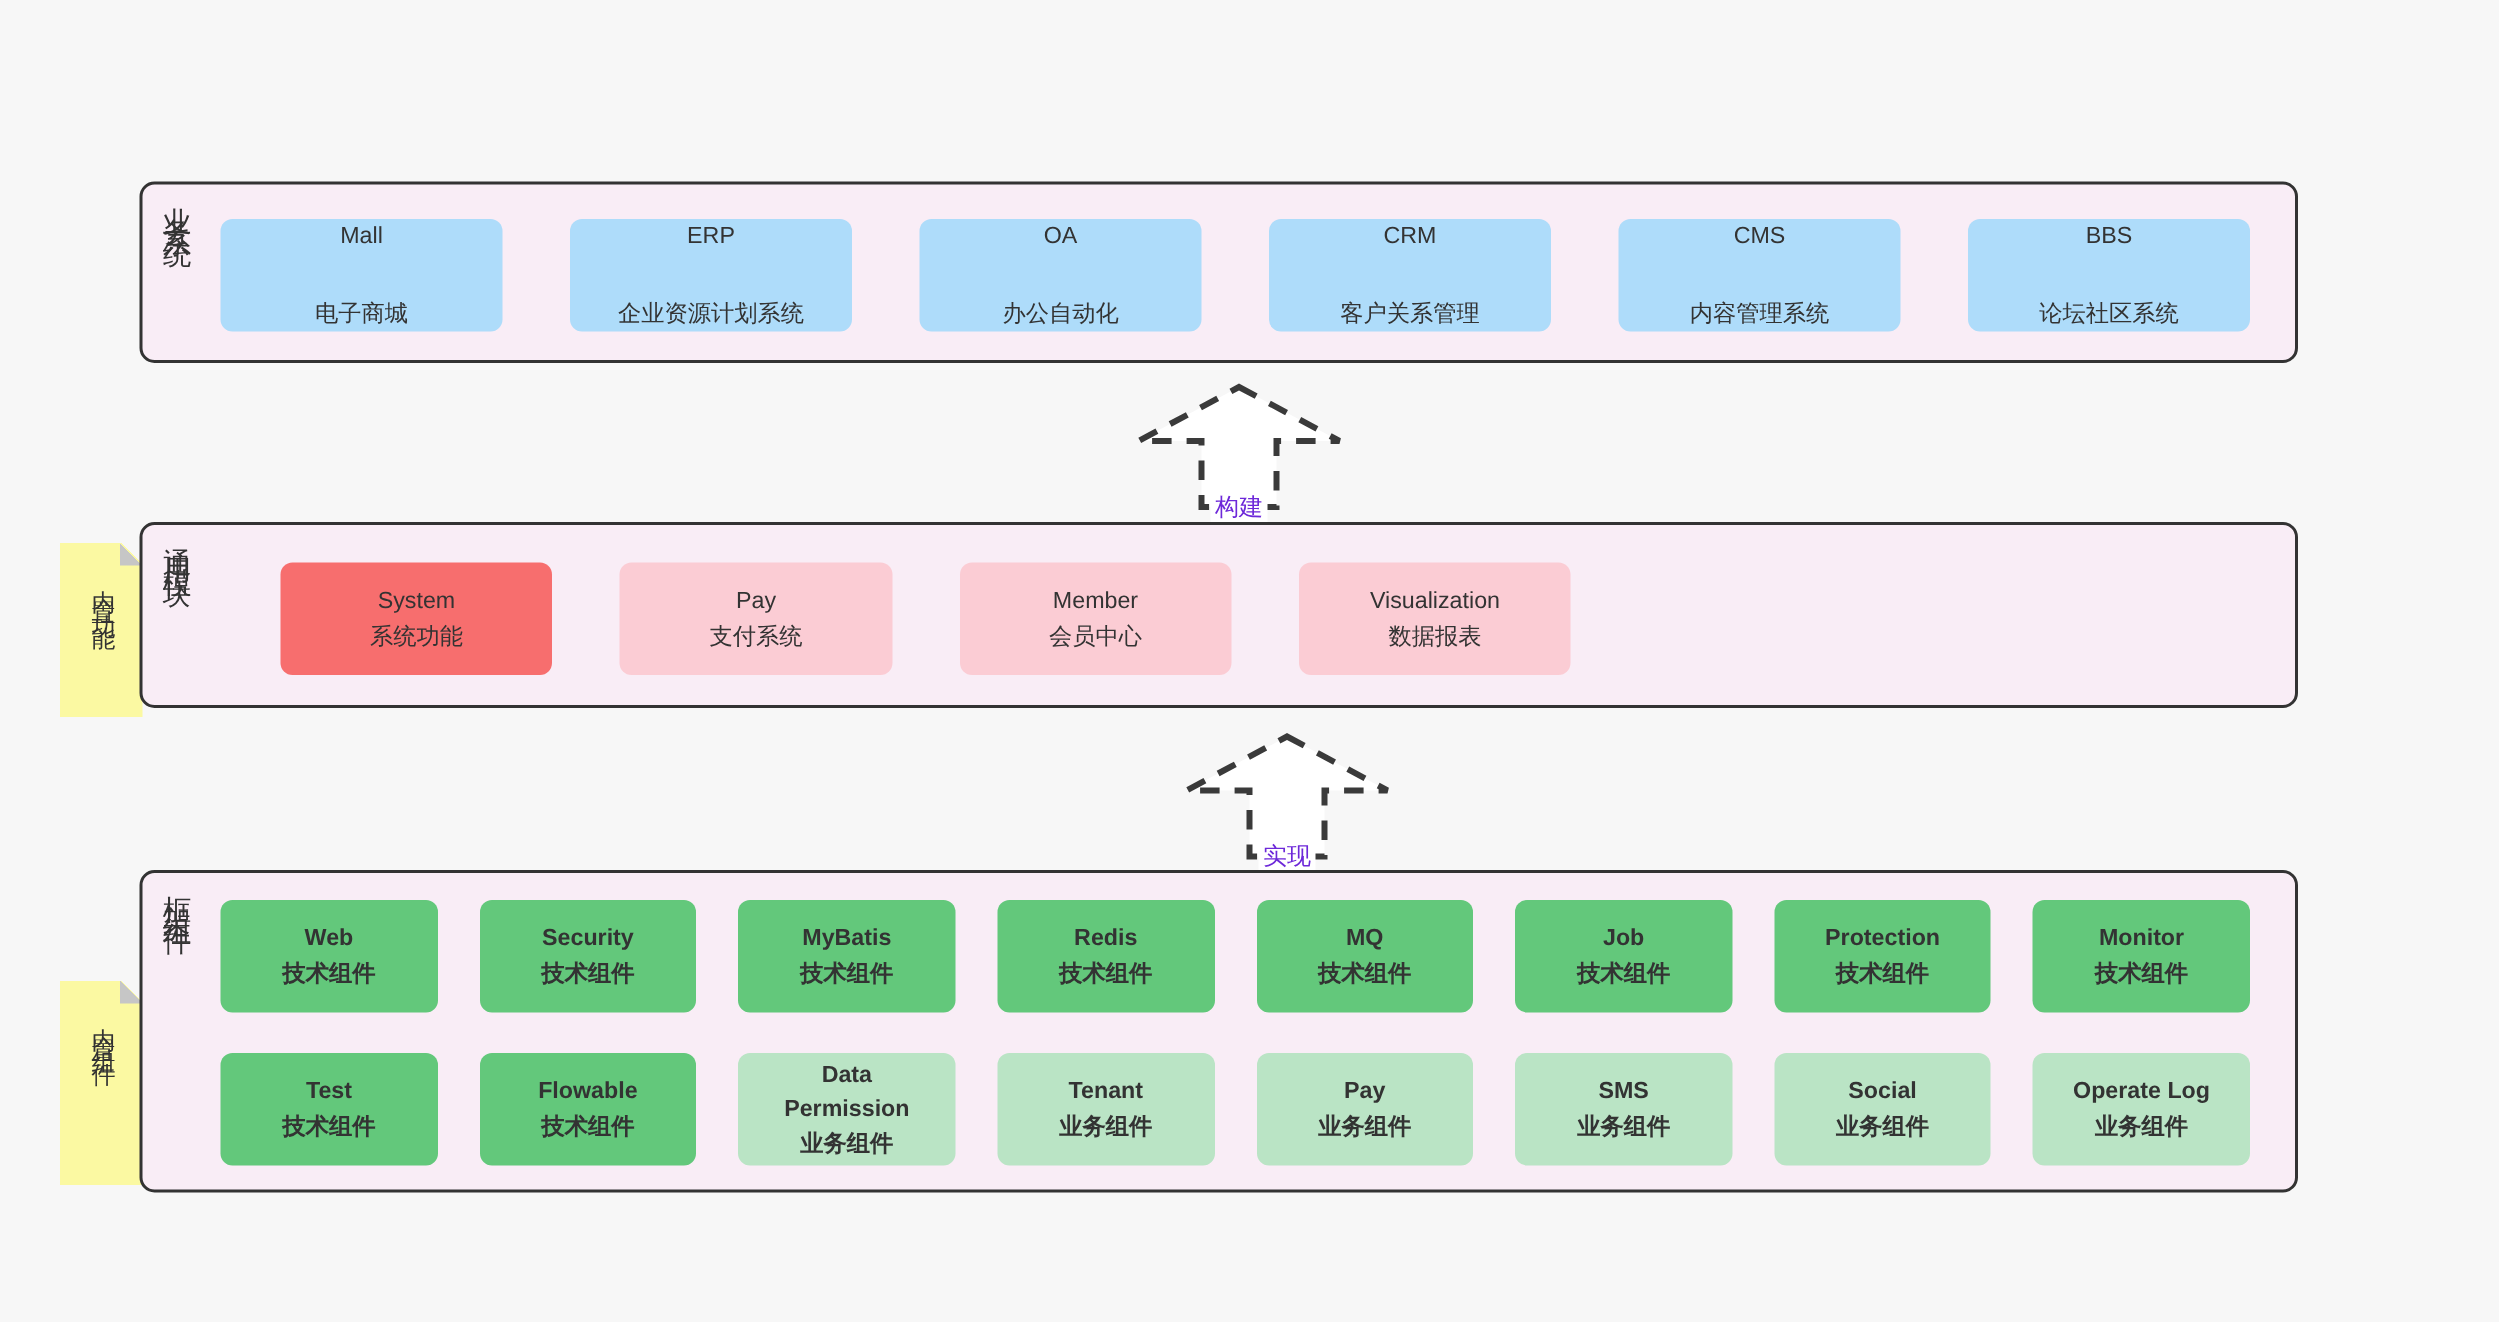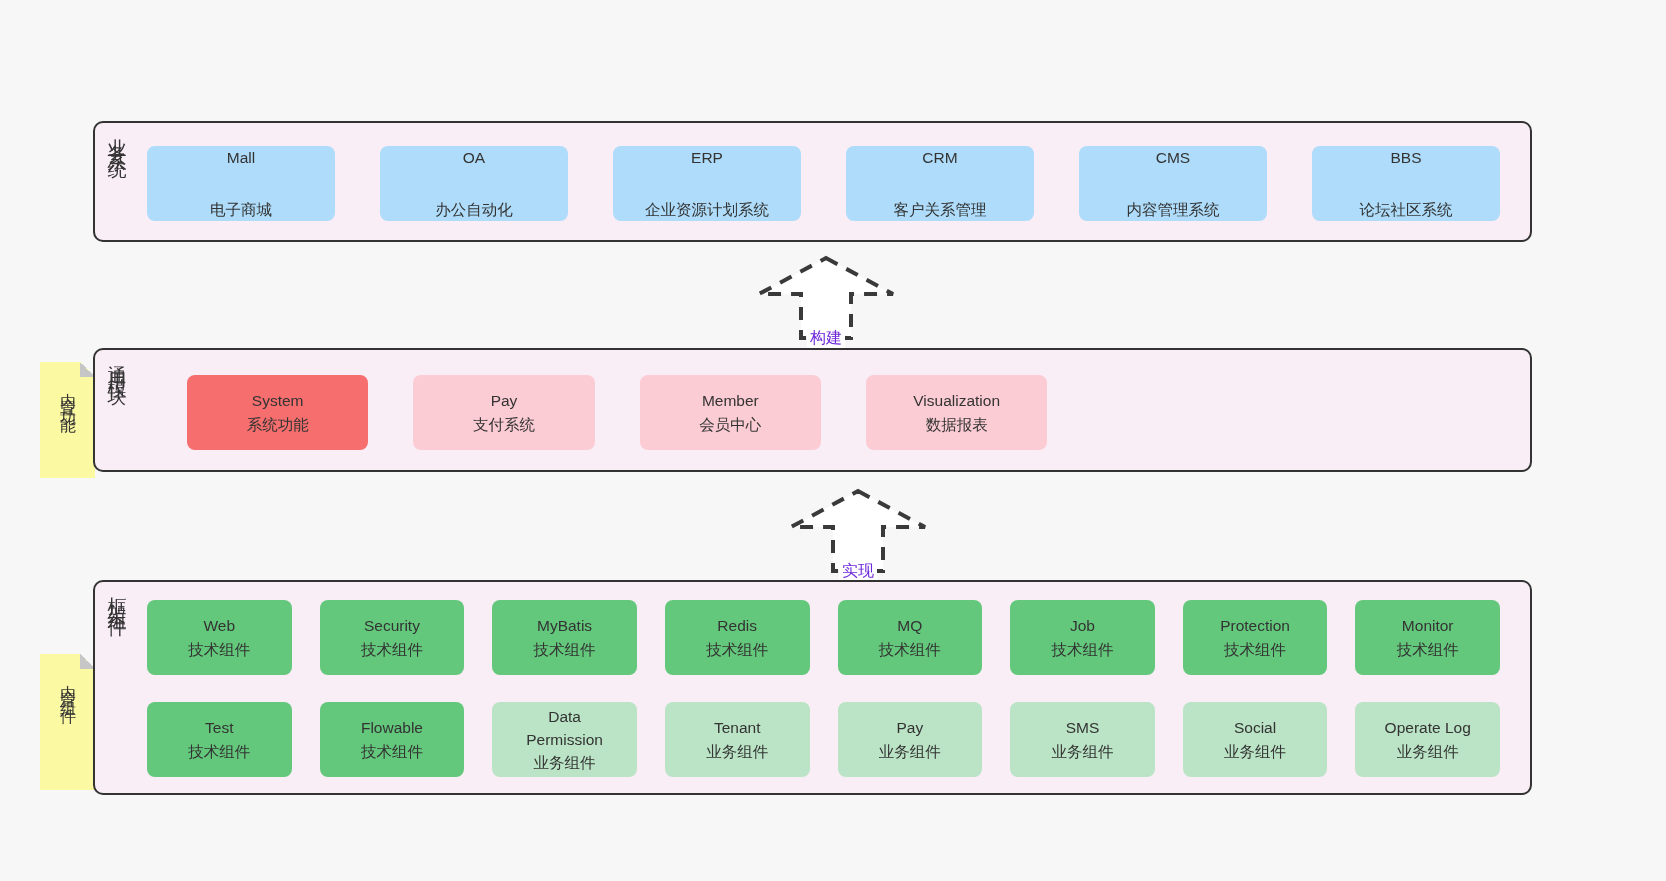--- a/index.html
+++ b/index.html
@@ -34,21 +34,21 @@
     writing-mode: vertical-rl; text-orientation: upright;
     font-size: 19px; letter-spacing: 7px;
     color: var(--text, #333);
     white-space: nowrap;
   }
 
   .panel-content { margin: 0 30px 0 52px; }
 
   .box-grid { display: grid; }
   .cols6 { grid-template-columns: repeat(6, 1fr); column-gap: 45px; }
-  .cols8 { grid-template-columns: repeat(8, 1fr); column-gap: 28px; }
+  .cols8 { grid-template-columns: repeat(8, 1fr); column-gap: 28px; font-weight: bold; }
   .panel-business .box-grid { margin-top: 23px; }
   .panel-modules  .box-grid { margin-top: 25px; padding-left: 40px; }
   .panel-components .panel-content { padding-top: 18px; }
   .panel-components .row2 { margin-top: 27px; }
 
   .box {
     height: 75px;
     border-radius: 8px;
     display: flex; flex-direction: column;
     align-items: center; justify-content: center;
@@ -112,27 +112,27 @@
     <div class="panel-label">业务系统</div>
     <div class="panel-content">
       <div class="box-grid cols6">
 
           <div class="box blue">
             <div class="box-en">Mall</div>
             <div class="box-zh">电子商城</div>
           </div>
 
           <div class="box blue">
+            <div class="box-en">ERP</div>
+            <div class="box-zh">企业资源计划系统</div>
+          </div>
+
+          <div class="box blue">
             <div class="box-en">OA</div>
             <div class="box-zh">办公自动化</div>
-          </div>
-
-          <div class="box blue">
-            <div class="box-en">ERP</div>
-            <div class="box-zh">企业资源计划系统</div>
           </div>
 
           <div class="box blue">
             <div class="box-en">CRM</div>
             <div class="box-zh">客户关系管理</div>
           </div>
 
           <div class="box blue">
             <div class="box-en">CMS</div>
             <div class="box-zh">内容管理系统</div>

